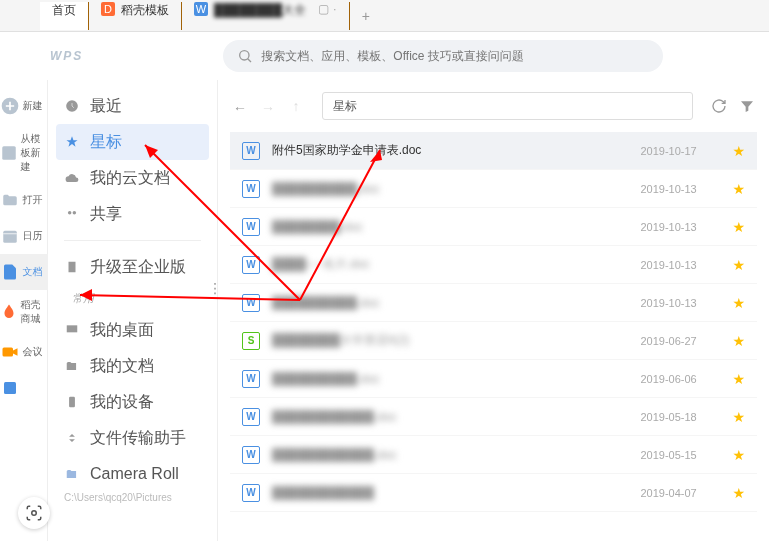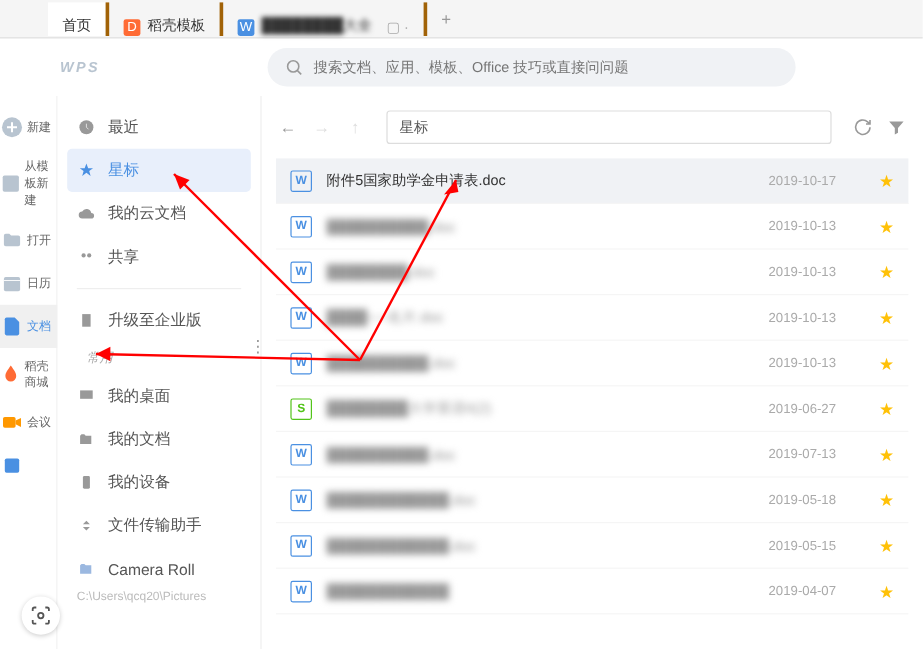--- a/index.html
+++ b/index.html
@@ -1,19 +1,19 @@
 <!DOCTYPE html>
 <html><head>
   <meta charset="utf-8">
   <style>
     * { margin: 0; padding: 0; box-sizing: border-box; font-family: "Microsoft YaHei", sans-serif; }
     body { width: 769px; height: 541px; background: #fff; overflow: hidden; position: relative; }
     
     .tab-bar { height: 32px; display: flex; align-items: center; background: #f5f5f5; border-bottom: 1px solid #e0e0e0; padding-left: 40px; }
-    .tab { height: 28px; padding: 0 12px; display: flex; align-items: flex-end; gap: 6px; font-size: 12px; color: #333; border-right: 3px solid #a16207; cursor: pointer; }
+    .tab { height: 28px; padding: 0 12px; display: flex; align-items: flex-start; gap: 6px; font-size: 12px; color: #333; border-right: 1px solid #a16207; cursor: pointer; }
     .tab.active { background: #fff; }
     .tab-icon { width: 14px; height: 14px; display: flex; align-items: center; justify-content: center; font-size: 11px; }
     .tab-icon.orange { background: #ff6b35; color: #fff; border-radius: 2px; }
     .tab-icon.blue { background: #4a90e2; color: #fff; border-radius: 2px; }
     .tab-add { padding: 0 12px; color: #999; font-size: 14px; cursor: pointer; }
     
     .header { height: 48px; display: flex; align-items: center; padding: 0 20px 0 50px; gap: 20px; }
     .logo { font-size: 12px; font-weight: bold; color: #b8c4d0; letter-spacing: 2px; font-style: italic; }
     .search-box { flex: 1; max-width: 440px; height: 32px; background: #f0f2f5; border-radius: 16px; display: flex; align-items: center; padding: 0 14px; gap: 8px; margin-left: 120px; }
     .search-box svg { width: 16px; height: 16px; color: #999; }
@@ -22,21 +22,21 @@
     .main { display: flex; height: calc(541px - 80px); }
     
     .sidebar-narrow { width: 48px; background: #fff; border-right: 1px solid #eee; display: flex; flex-direction: column; align-items: center; padding-top: 8px; }
     .nav-item { width: 48px; display: flex; flex-direction: row; align-items: center; padding: 8px 0; cursor: pointer; gap: 3px; }
     .nav-item.active { background: #f0f0f0; }
     .nav-icon { width: 20px; height: 20px; display: flex; align-items: center; justify-content: center; }
     .nav-label { font-size: 10px; color: #666; }
     .nav-item.active .nav-label { color: #4a90e2; }
     
     .sidebar-wide { width: 170px; background: #fff; border-right: 1px solid #eee; padding: 8px 0; overflow-y: auto; }
-    .cat-item { height: 36px; display: flex; align-items: center; padding: 0 16px; gap: 10px; font-size: 13px; color: #555; cursor: pointer; }
+    .cat-item { height: 36px; display: flex; align-items: center; padding: 0 16px; gap: 10px; font-size: 16px; color: #555; cursor: pointer; }
     .cat-item.active { background: #e8effb; color: #4a90e2; border-radius: 4px; margin: 0 8px; padding: 0 8px; }
     .cat-item.active .cat-icon svg { fill: #4a90e2; }
     .cat-icon { width: 16px; height: 16px; color: #999; display: flex; align-items: center; justify-content: center; }
     .cat-divider { height: 1px; background: #eee; margin: 8px 16px; }
     .cat-subtitle { padding: 6px 24px; font-size: 11px; color: #aaa; font-style: italic; }
     .cat-path { padding: 0 16px; font-size: 10px; color: #bbb; }
     
     .content { flex: 1; padding: 8px 12px; position: relative; }
     .content-header { height: 36px; display: flex; align-items: center; gap: 8px; }
     .nav-btn { width: 20px; height: 20px; color: #999; cursor: pointer; display: flex; align-items: center; justify-content: center; font-size: 14px; }
@@ -298,21 +298,21 @@
         </div>
         <div class="file-row">
           <div class="file-icon green">S</div>
     <div class="file-name blur">████████大学英语II(2)</div>
     <div class="file-date">2019-06-27</div>
     <div class="file-star">★</div>
         </div>
         <div class="file-row">
           <div class="file-icon">W</div>
     <div class="file-name blur">██████████.doc</div>
-    <div class="file-date">2019-07-13</div>
+    <div class="file-date">2019-06-06</div>
     <div class="file-star">★</div>
         </div>
         <div class="file-row">
           <div class="file-icon">W</div>
     <div class="file-name blur">████████████.doc</div>
     <div class="file-date">2019-05-18</div>
     <div class="file-star">★</div>
         </div>
         <div class="file-row">
           <div class="file-icon">W</div>

